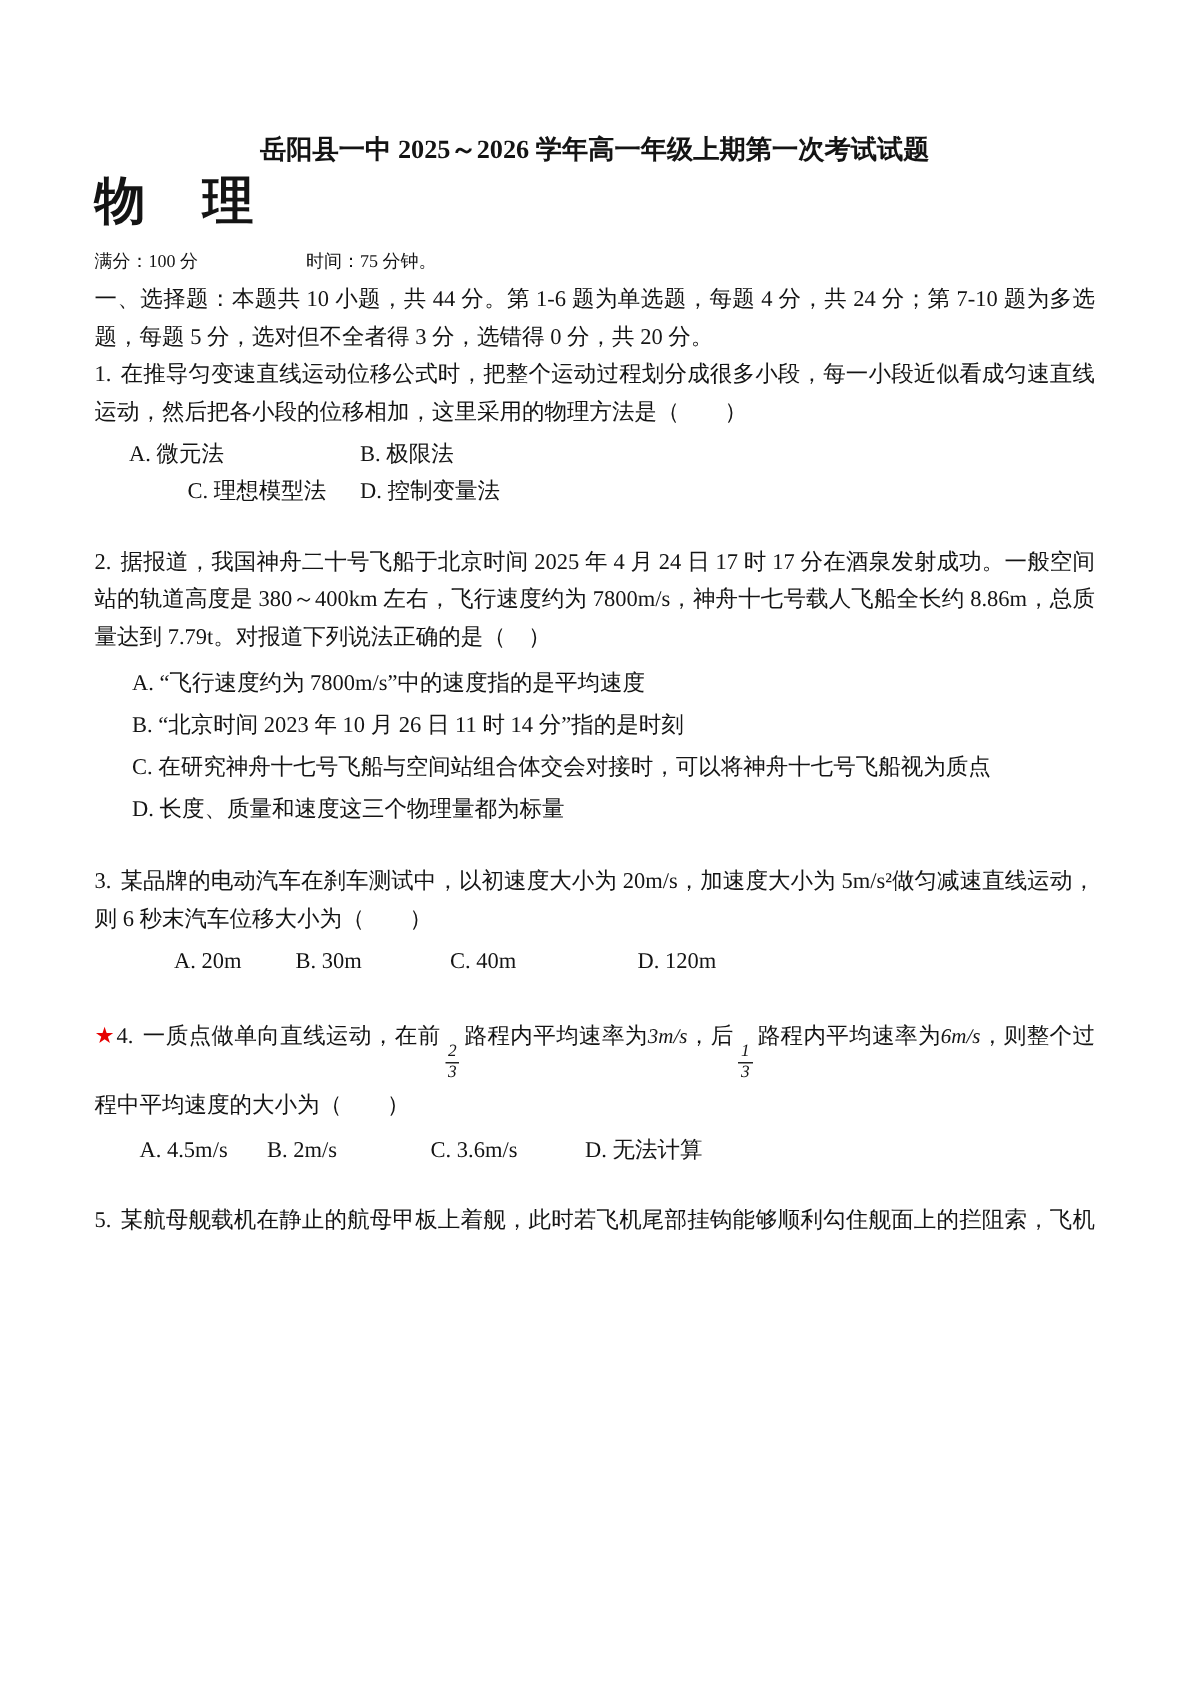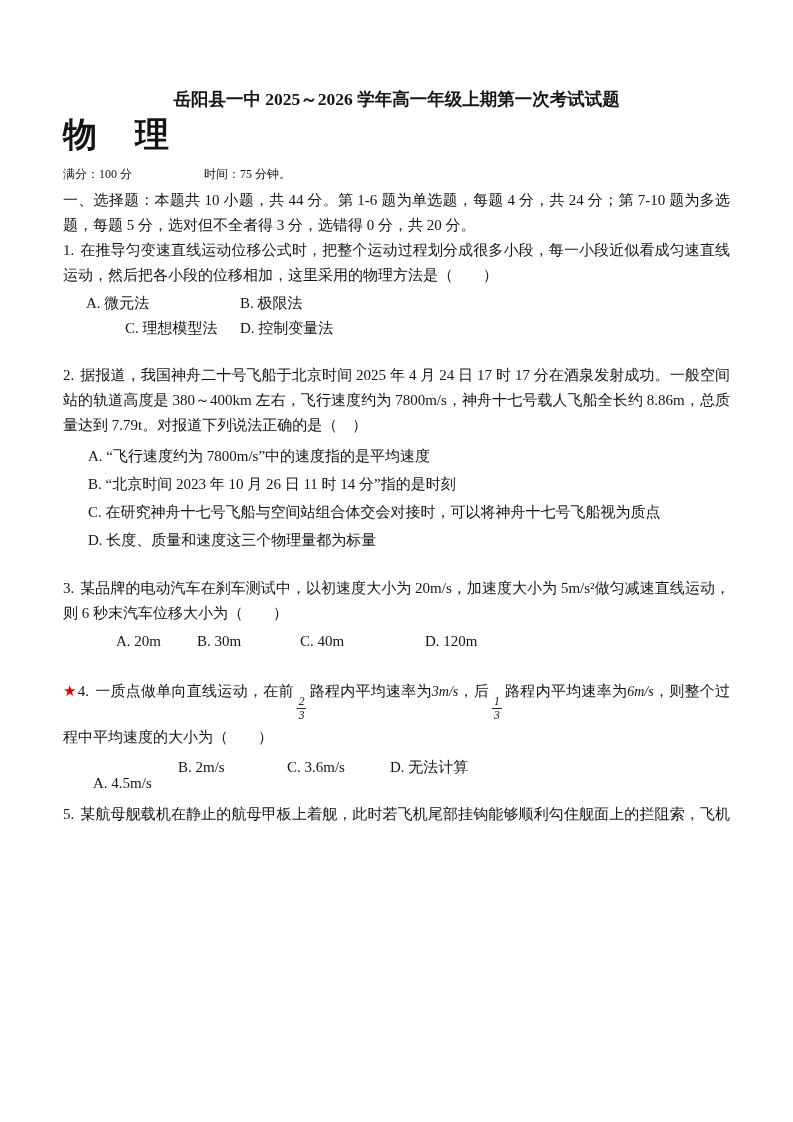--- a/index.html
+++ b/index.html
@@ -38,21 +38,21 @@
 
   .opts-stack{padding-left:25px;margin-top:4px;}
   .opts-stack div{line-height:28px;}
 
   .opts-row{position:relative;height:26px;margin-top:2px;}
   .opts-row span{position:absolute;top:0;line-height:26px;white-space:nowrap;}
   .q3-opts span:nth-child(1){left:30px;margin-left:23px;}
   .q3-opts span:nth-child(2){left:134px;}
   .q3-opts span:nth-child(3){left:237px;}
   .q3-opts span:nth-child(4){left:362px;}
-  .q4-opts span:nth-child(1){left:30px;margin-top:16px;}
+  .q4-opts span:nth-child(1){left:30px;}
   .q4-opts span:nth-child(2){left:115px;}
   .q4-opts span:nth-child(3){left:224px;}
   .q4-opts span:nth-child(4){left:327px;}
 
   
   .frac{display:inline-flex;flex-direction:column;align-items:center;vertical-align:-9px;
         line-height:1.15;font-size:11.5px;margin:0 3px;font-style:italic;}
   .frac .num{border-bottom:1px solid #222;padding:0 2px;}
   .frac .den{padding:0 2px;}
   .mathv{font-style:italic;font-size:14px;}

